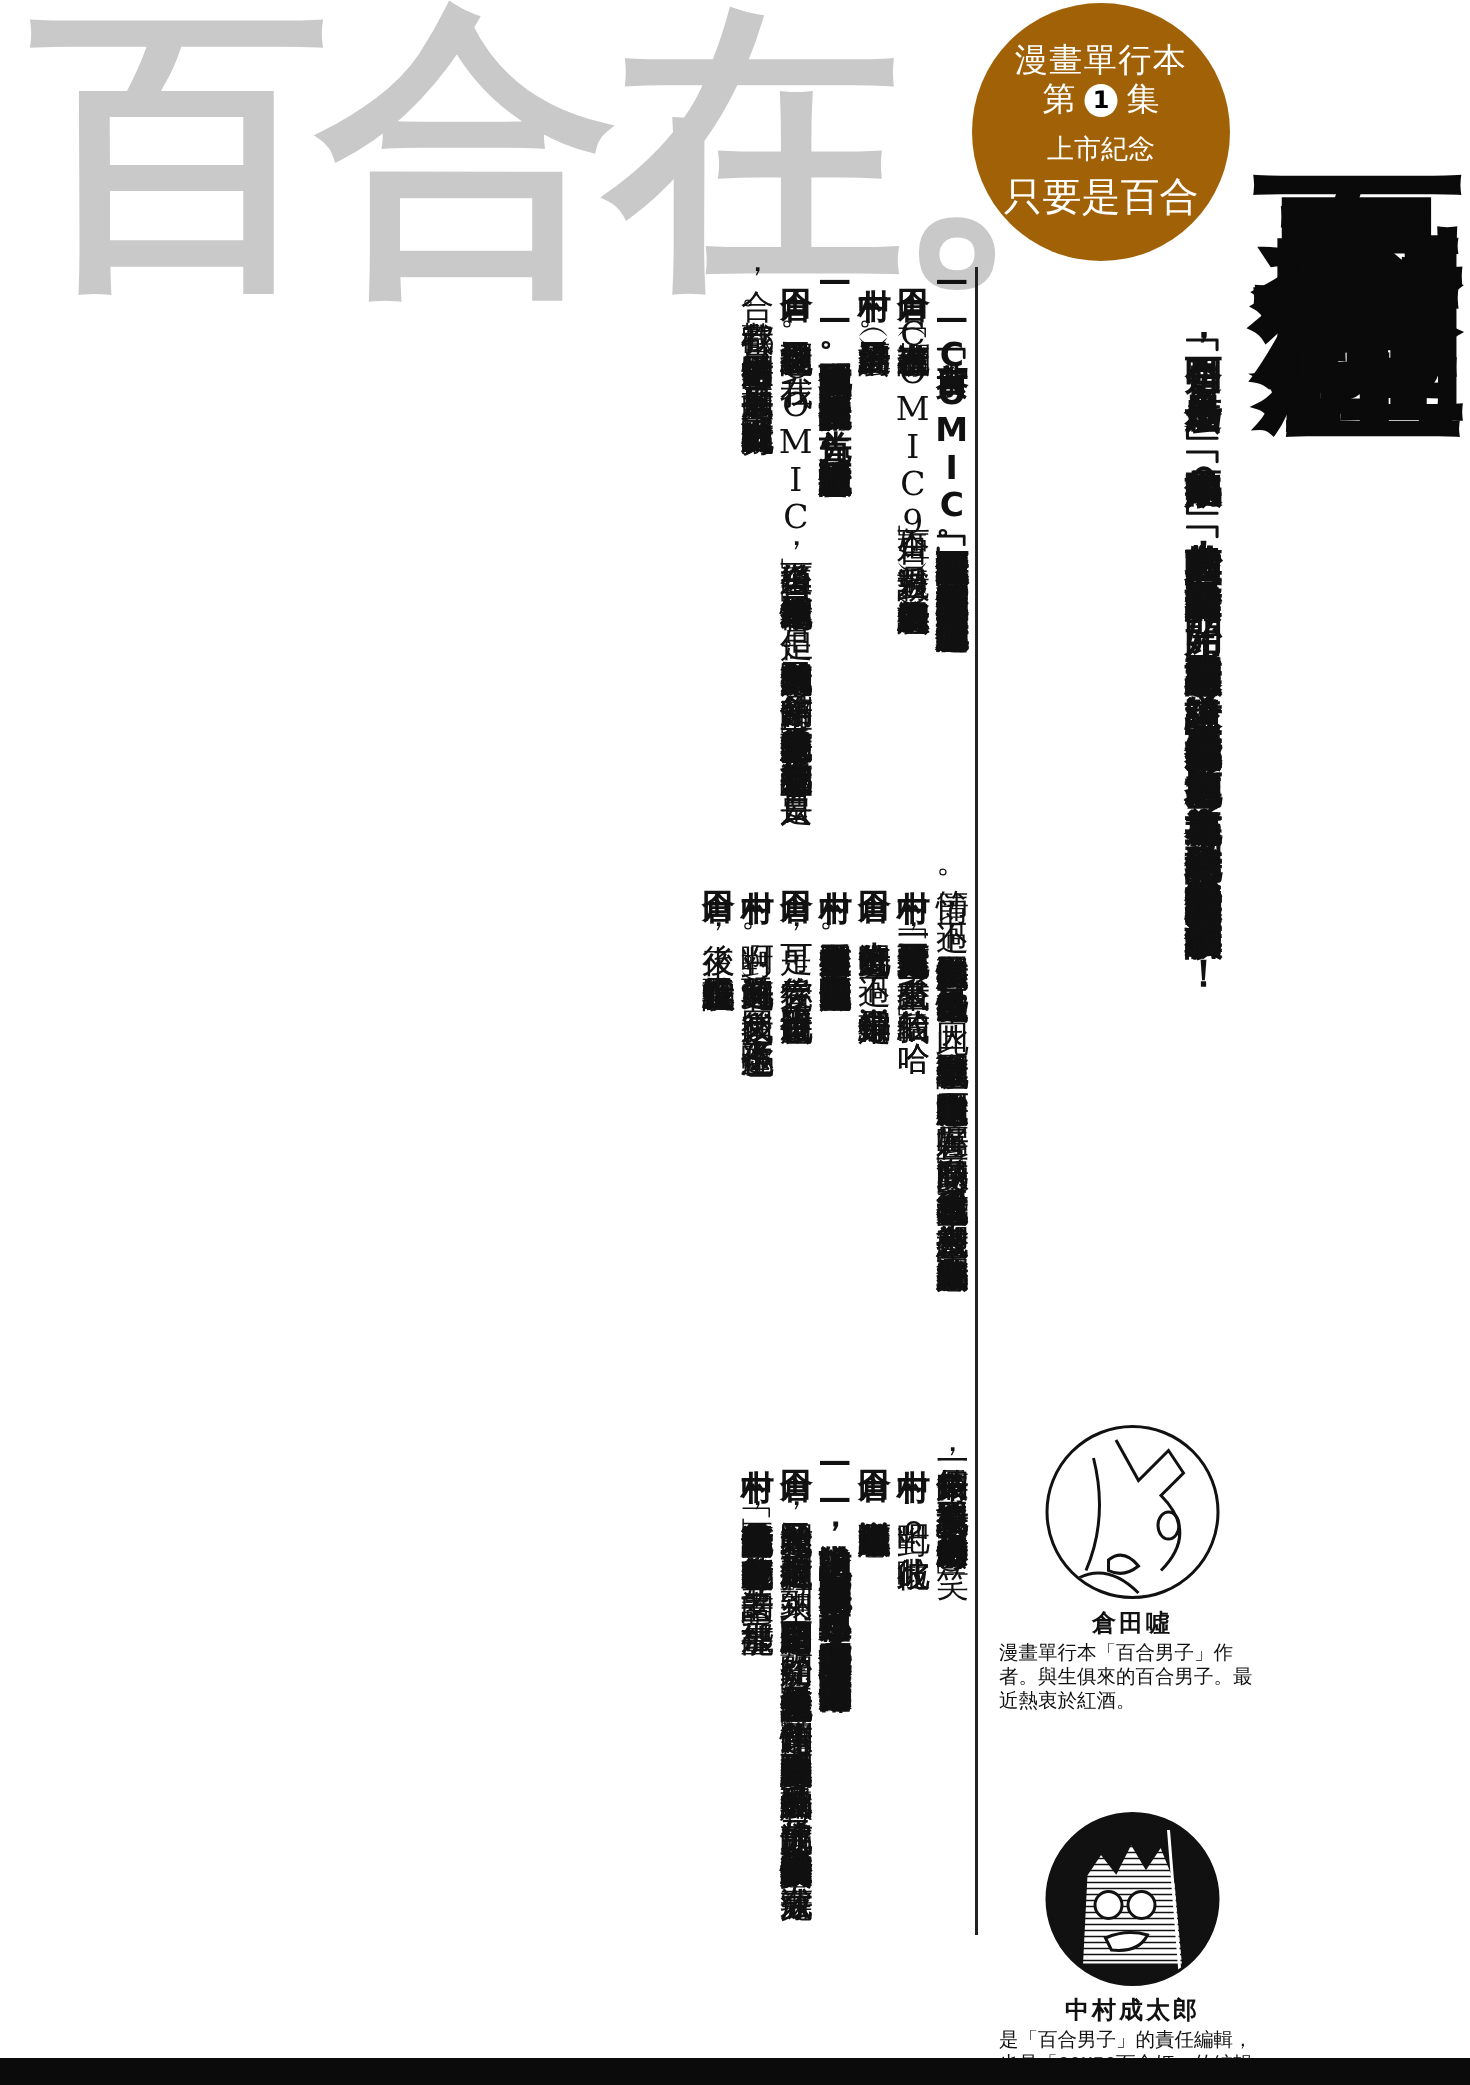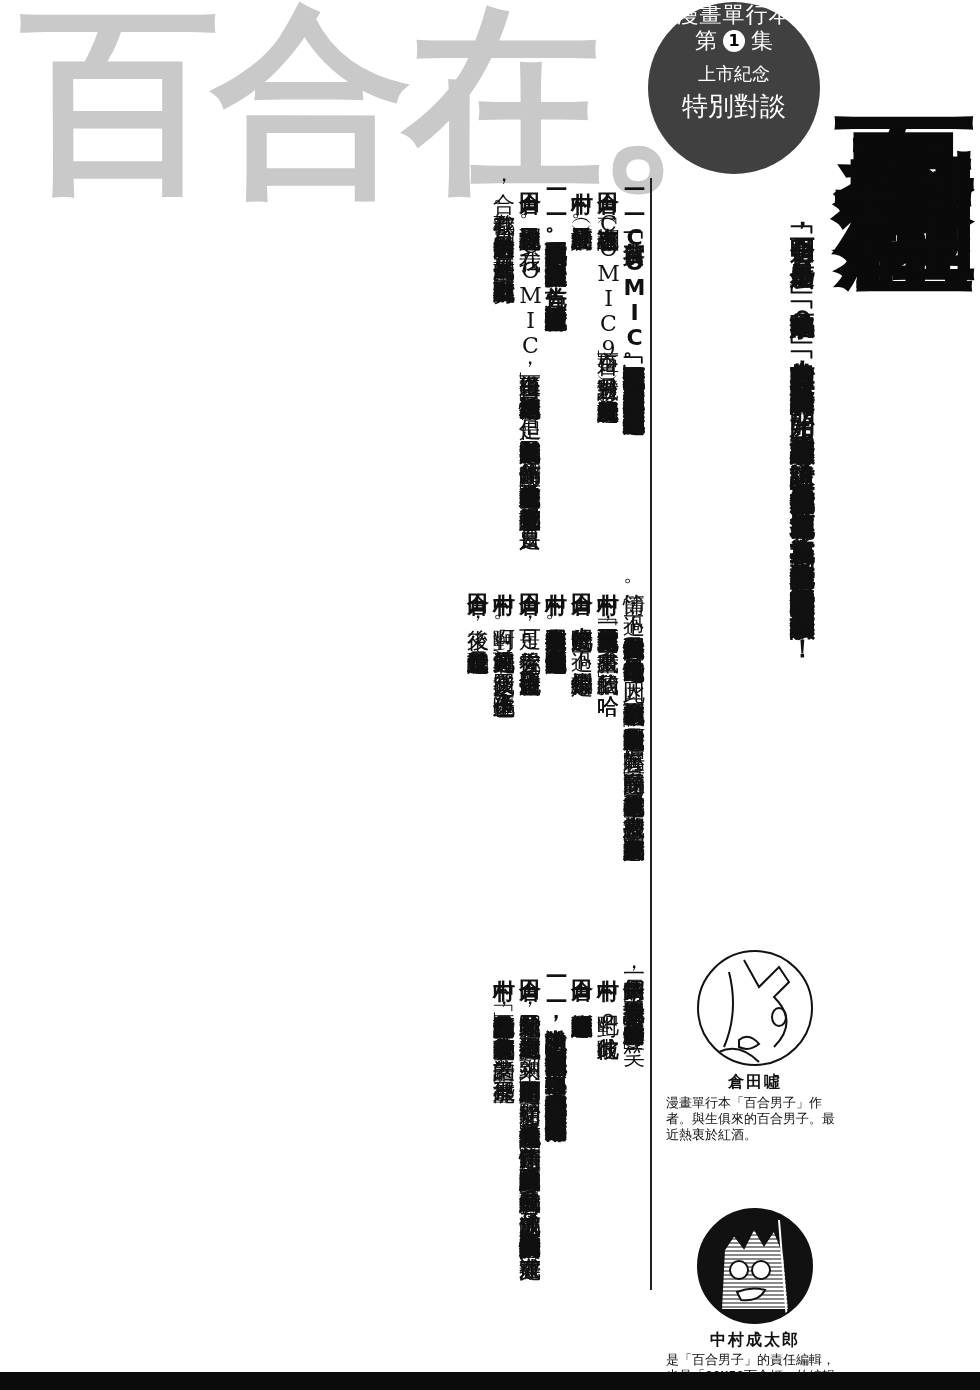--- a/index.html
+++ b/index.html
@@ -14,22 +14,22 @@
   
   .watermark {
     left:20px; top:0px; font-size:200px; line-height:200px; letter-spacing:-8px;
     color:#c9c9c9; font-family:"DejaVu Serif", serif; font-weight:bold;
     white-space:nowrap; height:200px;
   }
 
   
   .badge {
     left:648px; top:2px; width:172px; height:172px; border-radius:50%;
-    background:#404040; color:#fff; text-align:center;
-    display:flex; flex-direction:column; align-items:center; 
+    background:#a16207; color:#fff; text-align:center;
+    display:flex; flex-direction:column; align-items:center; justify-content:center;
     font-family:"DejaVu Sans", sans-serif;
   }
   .badge .l1 { font-size:22px; line-height:26px; letter-spacing:1px; }
   .badge .l2 { font-size:22px; line-height:26px; display:flex; align-items:center; gap:6px; }
   .badge .num {
     display:inline-block; width:22px; height:22px; border-radius:50%;
     background:#fff; color:#000; font-size:16px; line-height:22px; font-weight:bold;
   }
   .badge .l3 { font-size:18px; line-height:32px; margin-top:4px; }
   .badge .l4 { font-size:26px; line-height:32px; }
@@ -84,21 +84,21 @@
 <div class="abs vert watermark" style="writing-mode:horizontal-tb;">百合在。</div>
 
 <div class="abs badge">
   <div class="l1">漫畫單行本</div>
   <div class="l2">
     <span>第</span>
     <span class="num">1</span>
     <span>集</span>
   </div>
   <div class="l3">上市紀念</div>
-  <div class="l4">特別對談</div>
+  <div class="l4">只要是百合</div>
 </div>
 
 <div class="abs vert title">百合男子創作歷程</div>
 
 <div class="abs vert intro">「明明是百合，為什麼是男子？」、「是偽娘的故事嗎？」、「超莫名其妙的啦！」在各處引起廣泛討論的「百合男子」。一開始，為了不想看到本篇故事的讀者，設計了一道防線，連是否能推出單行本都岌岌可危的本作品，順利地推出了第一集。為了慶祝這本書上市，特地邀請到作者．倉田噓老師與責任編輯來進行對談。讓讀者了解到百合男子的創作過程…！</div>
 
 <div class="abs vrule"></div>
 
 <div class="abs vert tier tier1">
   <span class="para q">——恭賀自「COMIC百合姬」連載以來便評價兩極的「百合男子」單行本正式發行。開賣前便在網路上造成轟動，因此這次想請教兩位「百合男子」的創作過程。</span>

